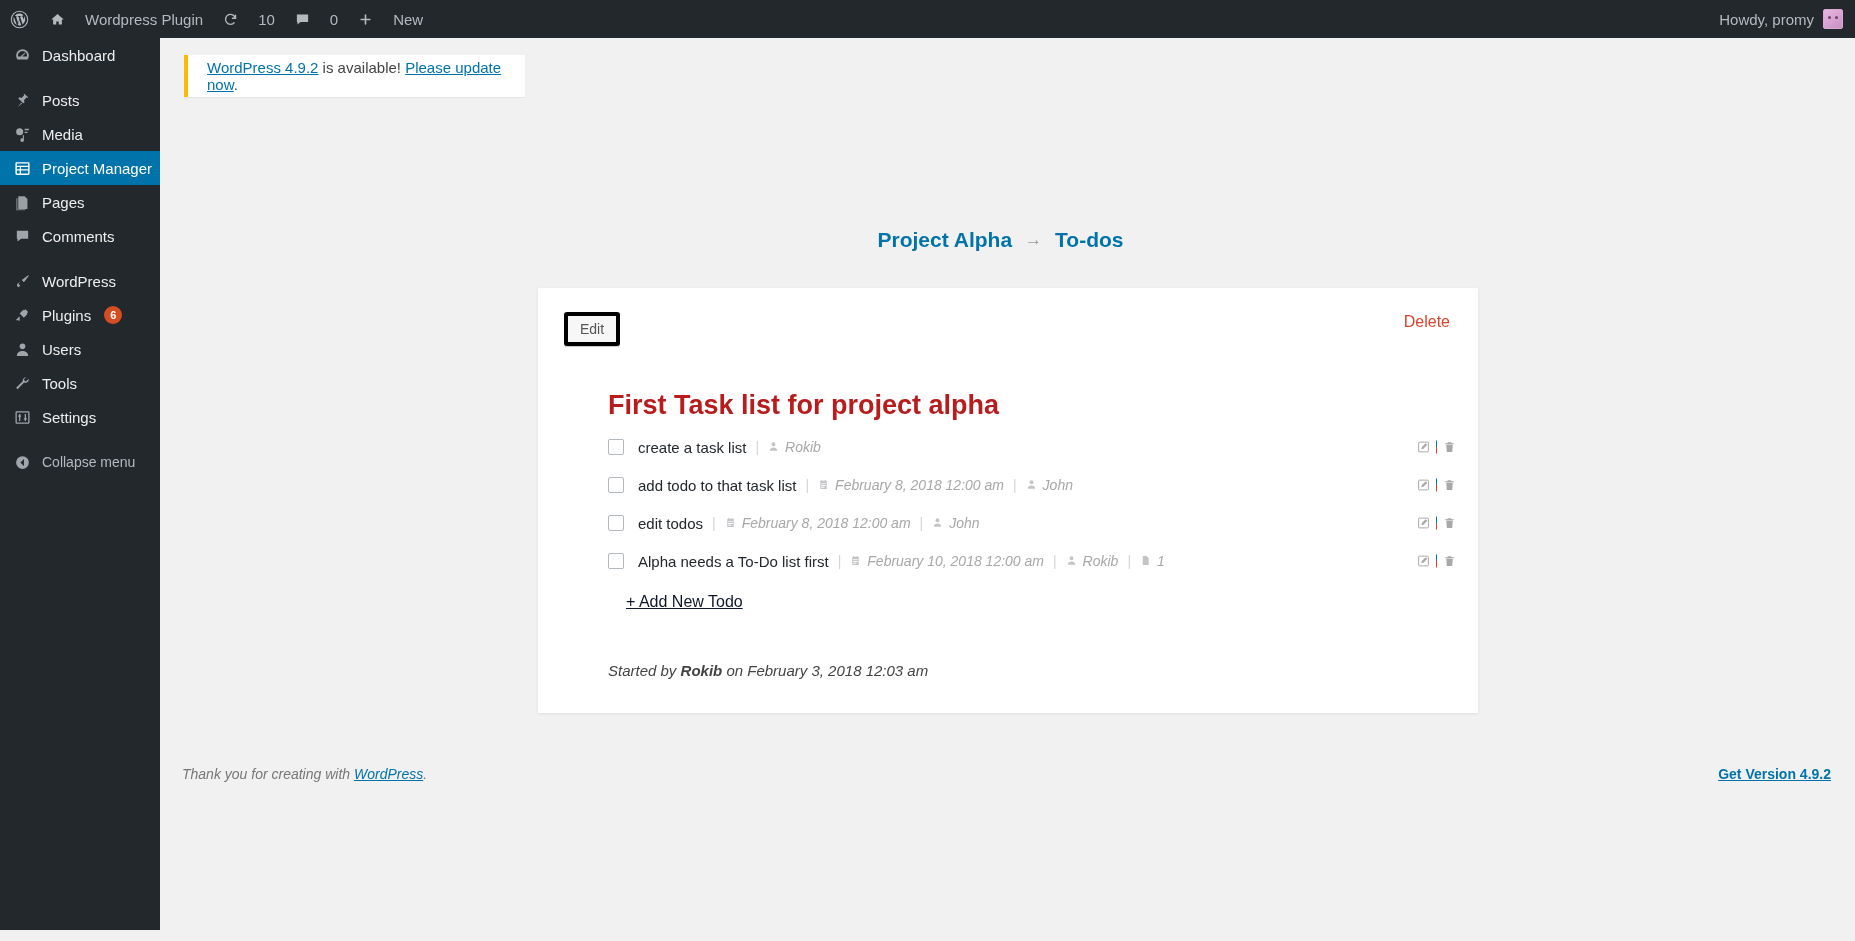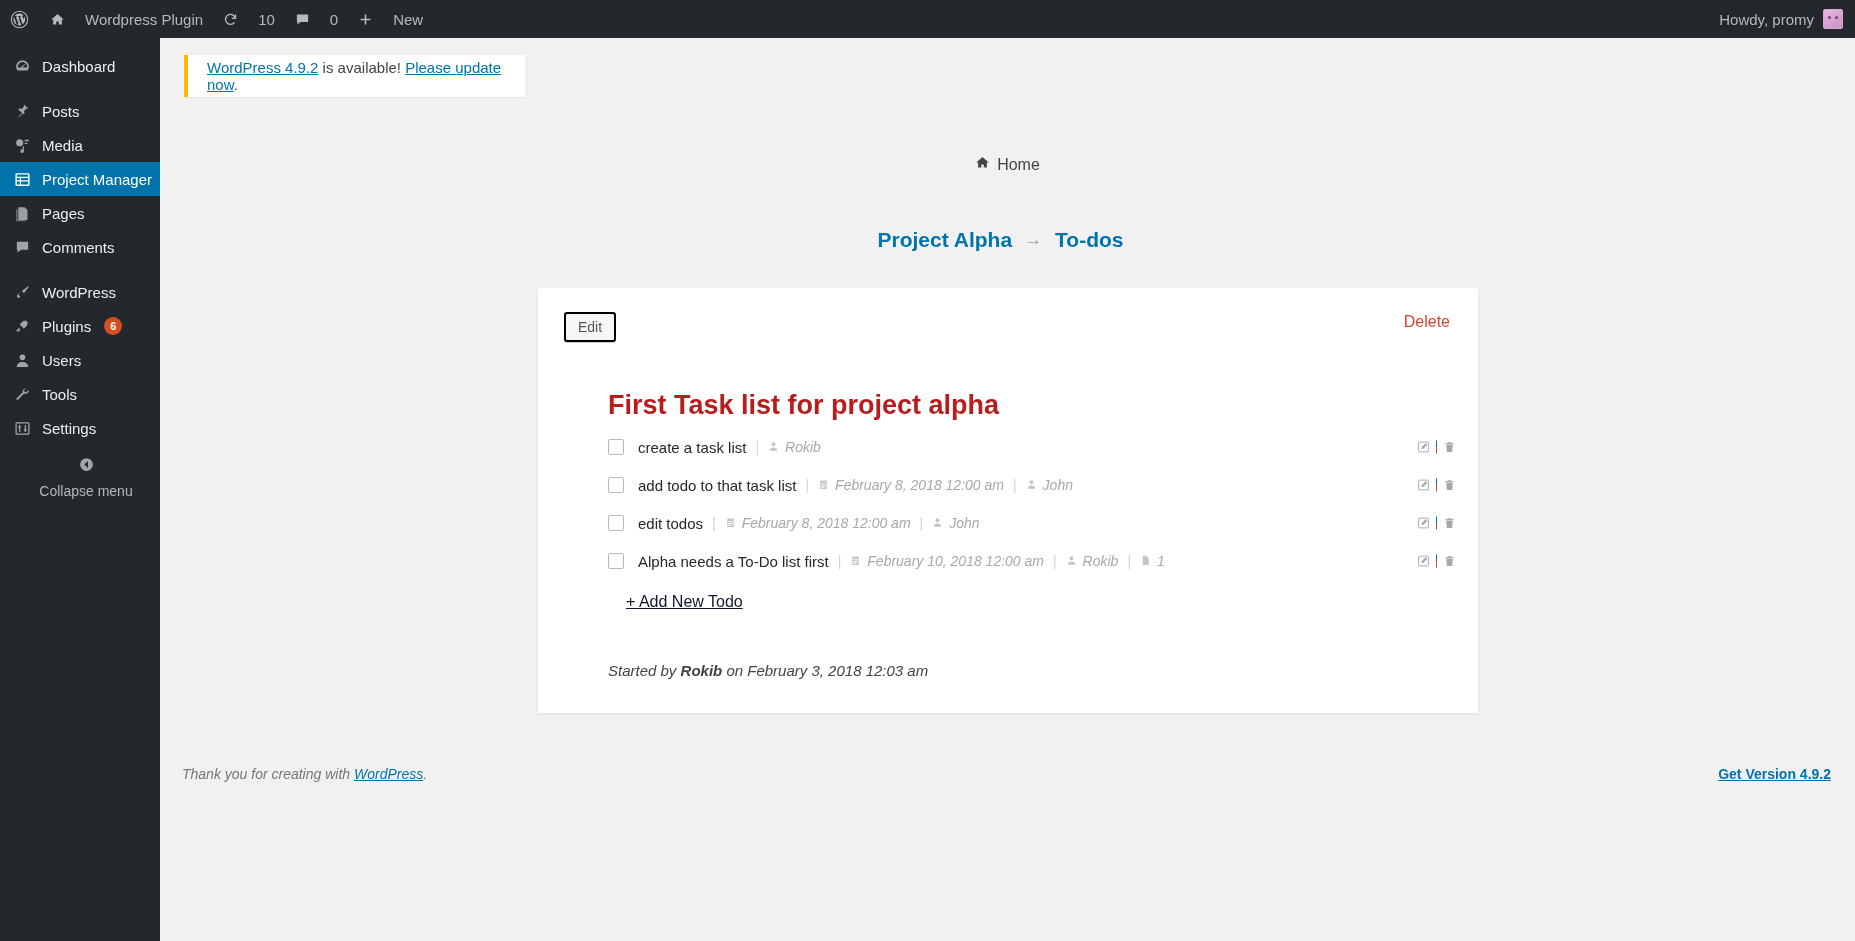--- a/index.html
+++ b/index.html
@@ -37,21 +37,21 @@
   }
   #avatar::before, #avatar::after {
     content: ""; position: absolute; width: 3px; height: 3px;
     background: #6b4566; border-radius: 50%; top: 6px;
   }
   #avatar::before { left: 4px; }
   #avatar::after  { right: 4px; }
 
   
   #sidebar {
-    position: absolute; top: 38px; left: 0;
+    position: absolute; top: 27px; left: 0;
     width: 160px; height: 903px;
     background: #23282d;
     z-index: 40;
   }
   .menu-item {
     position: relative;
     display: flex; align-items: center; gap: 10px;
     height: 34px; padding-left: 12px;
     color: #eee; font-size: 15px; text-decoration: none;
     cursor: pointer;
@@ -70,21 +70,21 @@
     border-left: 8px solid #f1f1f1;
   }
   .menu-gap { height: 11px; }
   .badge {
     background: #d54e21; color: #fff;
     font-size: 11px; font-weight: bold;
     min-width: 18px; height: 18px; line-height: 18px;
     border-radius: 9px; text-align: center; padding: 0 5px;
     margin-left: 3px;
   }
-  #collapse-menu { color: #b4b9be; font-size: 14px; flex-direction: column; }
+  #collapse-menu { color: #b4b9be; font-size: 14px; }
 
   
   #content {
     position: absolute; top: 38px; left: 160px;
     width: 1695px; height: 903px;
     background: #f1f1f1;
   }
 
   
   #update-notice {
@@ -122,21 +122,21 @@
     position: absolute; top: 250px; left: 378px;
     width: 940px; height: 425px;
     background: #fff;
     box-shadow: 0 1px 3px rgba(0,0,0,.08);
   }
   #card-actions {
     position: relative; height: 62px;
   }
   #edit-btn {
     position: absolute; left: 26px; top: 24px;
-    background: #f7f7f7; border: 2px solid #000000; border-radius: 3px;
+    background: #f7f7f7; border: 4px solid #000000; border-radius: 3px;
     padding: 5px 12px; font-size: 14px; color: #555;
     cursor: pointer; font-family: inherit;
     box-shadow: 0 1px 0 #ccc;
   }
   #delete-link {
     position: absolute; right: 28px; top: 25px;
     color: #d9432f; font-size: 16px; text-decoration: none; cursor: pointer;
   }
 
   #list-title {
@@ -376,30 +376,20 @@
 </div>
 
 <div id="content">
 
   <div id="update-notice">
     <span>
       <a>WordPress 4.9.2</a><span> is available! </span><a>Please update now</a><span>.</span>
     </span>
   </div>
 
-  <div id="home-crumb">
-    <a class="home-link">
-      <span>
-        <svg width="15" height="15" viewBox="0 0 24 24" fill="#444">
-          <path d="M12 3L2 12h3v8h5v-5h4v5h5v-8h3L12 3z"></path>
-        </svg>
-      </span>
-      <span>Home</span>
-    </a>
-  </div>
 
   <div id="project-crumb">
     <a>Project Alpha</a>
     <span class="sep">→</span>
     <a>To-dos</a>
   </div>
 
   <div id="card">
 
     <div id="card-actions">

